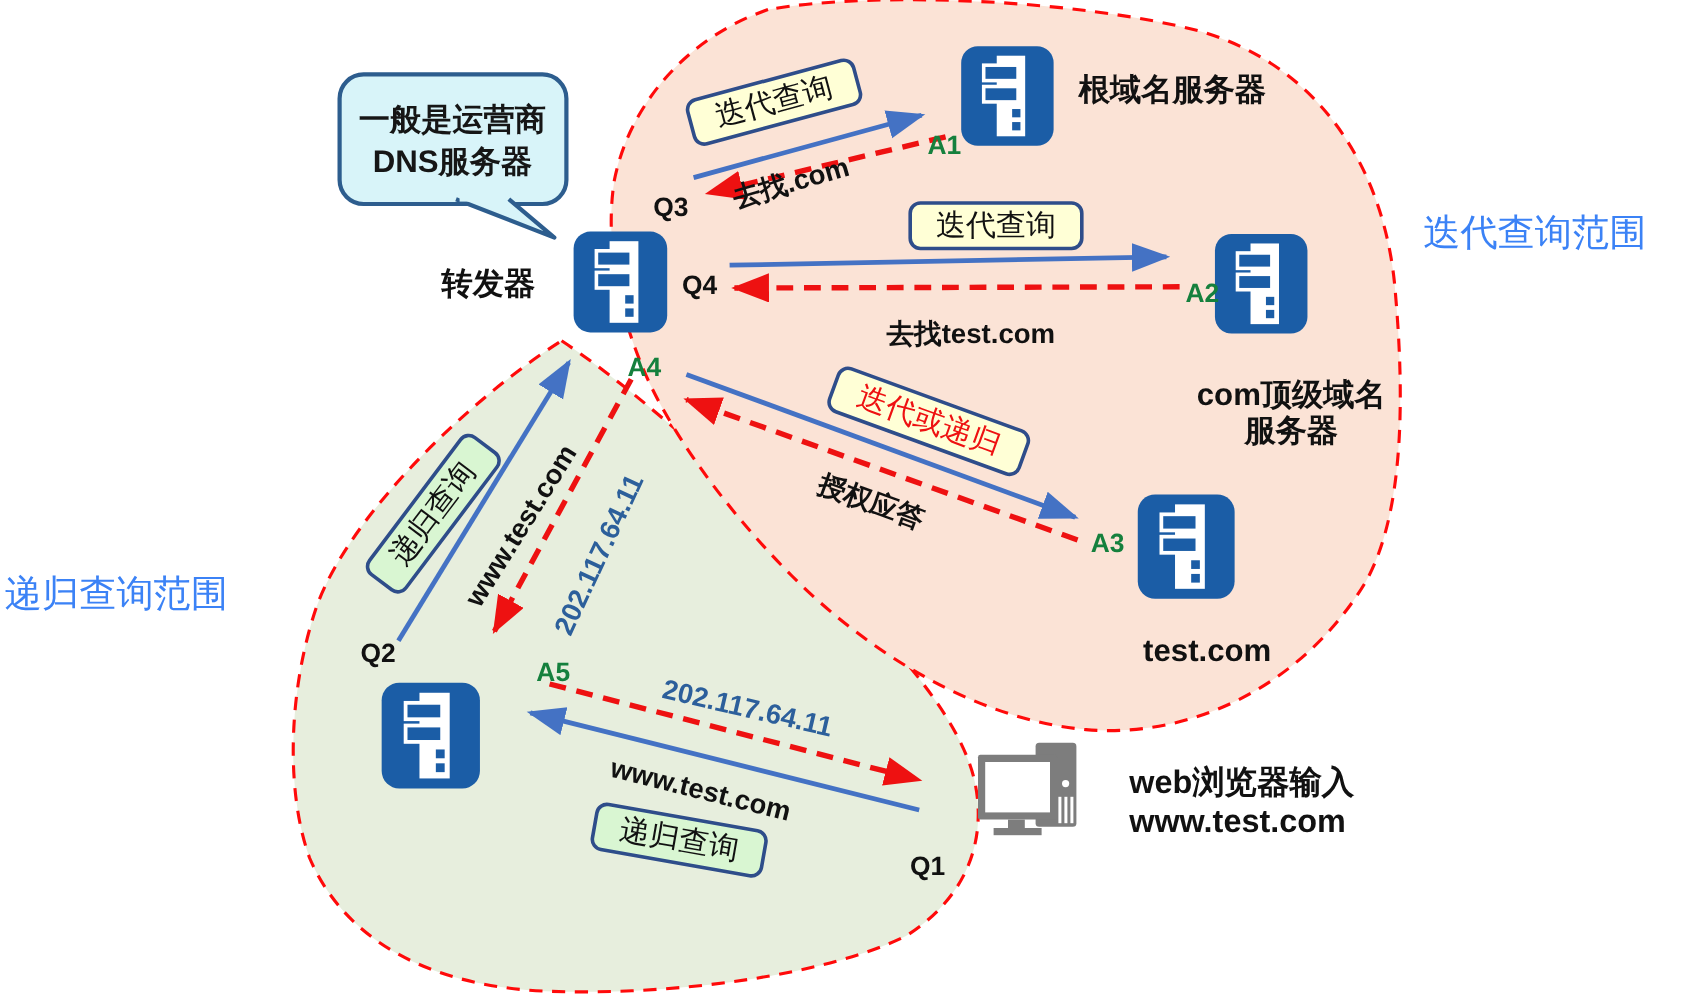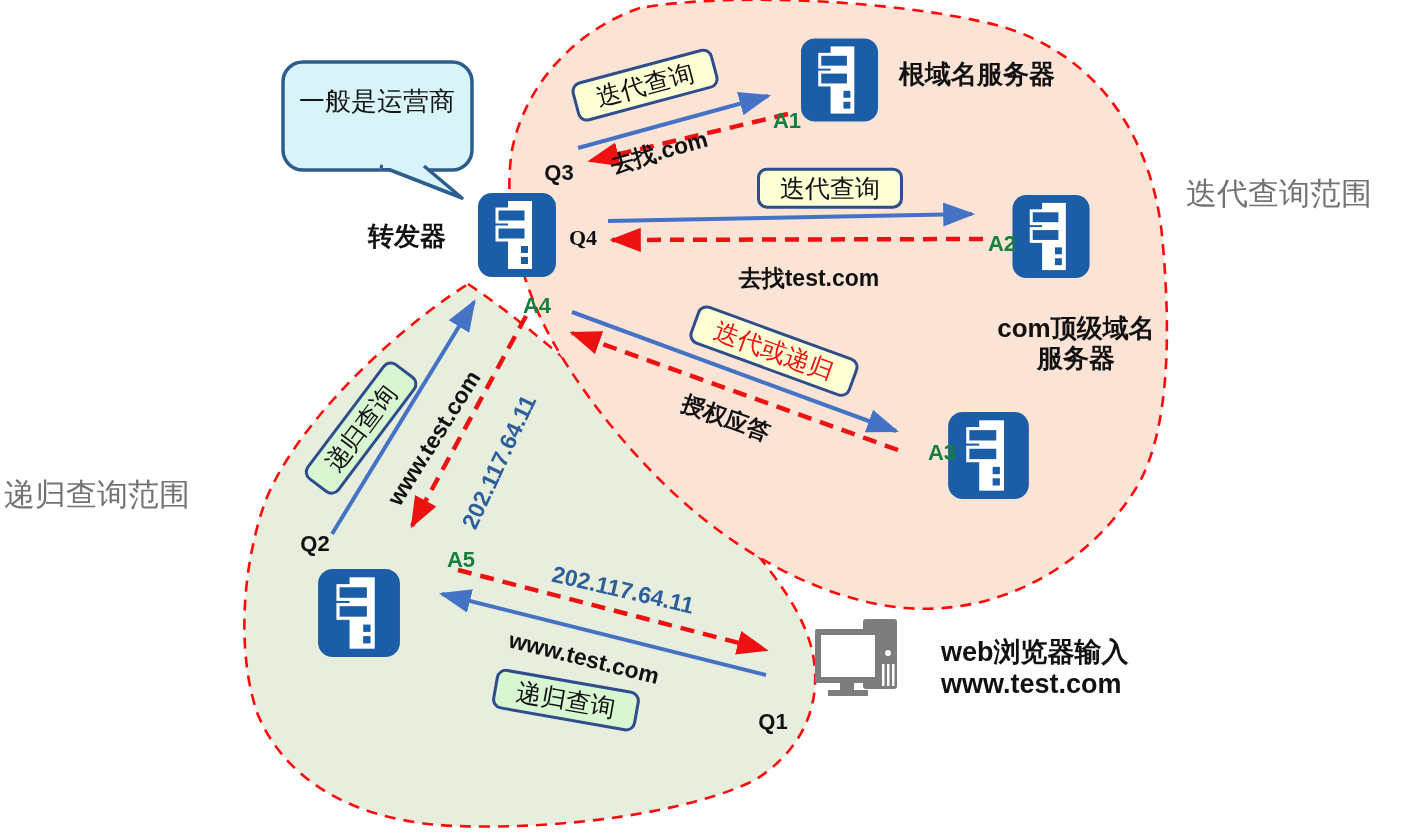--- a/index.html
+++ b/index.html
@@ -6,21 +6,21 @@
   .canvas{position:relative;width:1401px;height:834px;background:#fff;overflow:hidden;
           font-family:"Liberation Sans","DejaVu Sans",sans-serif;}
   .layer{position:absolute;left:0;top:0;width:1401px;height:834px;}
   .lbl{position:absolute;transform:translate(-50%,-50%);white-space:nowrap;
        font-weight:bold;color:#111;line-height:1.15;text-align:center;}
   .tagQ{font-size:22px;font-weight:bold;color:#111;margin-top:18px;}
   .tagA{font-size:22px;font-weight:bold;color:#15803d;}
   .cap{font-size:23px;font-weight:bold;color:#111;}
   .ip{font-size:23px;font-weight:bold;color:#2c5f9b;}
   .node{font-size:26px;font-weight:bold;color:#111;}
-  .region-title{font-size:31px;font-weight:normal;color:#737373;transform:translate(0,-50%);}
+  .region-title{font-size:31px;font-weight:normal;color:#3b82f6;transform:translate(0,-50%);}
   .msgbox{font-size:25px;font-weight:normal;color:#111;border:3px solid #2e4d8a;
           border-radius:10px;padding:3px 20px;background:#ffffd6;}
   .msgbox.green{background:#d9f6d2;}
   .msgbox.redtext{color:#ee1111;}
   .bubble-text{font-size:26px;font-weight:normal;color:#161616;line-height:35px;}
   .browser-lbl{text-align:left;transform:translate(0,-50%);font-size:27px;line-height:32px;margin-left:16px;}
 </style>
 </head>
 <body>
 
@@ -91,31 +91,33 @@
       <rect x="815" y="629" width="66" height="54" rx="2" fill="#7d7d7d"></rect>
       <rect x="821" y="635" width="54" height="42" fill="#ffffff"></rect>
       <rect x="840" y="683" width="14" height="7" fill="#7d7d7d"></rect>
       <rect x="828" y="690" width="40" height="6" fill="#7d7d7d"></rect>
     </g>
   </svg>
 
   <div class="lbl region-title" style="left:1186px;top:194px;">迭代查询范围</div>
   <div class="lbl region-title" style="left:4px;top:495px;">递归查询范围</div>
 
-  <div class="lbl bubble-text" style="left:377px;top:101px;">
+  <div class="lbl bubble-text" style="left:377px;top:117px;font-weight:bold;">
     <div>一般是运营商</div>
+    <div>DNS服务器</div>
   </div>
 
   <div class="lbl node" style="left:407px;top:237px;">转发器</div>
   <div class="lbl node" style="left:977px;top:75px;">根域名服务器</div>
   <div class="lbl node" style="left:1076px;top:344px;">
     <div>com顶级域名</div>
     <div>服务器</div>
   </div>
   <div class="lbl node" style="left:1006px;top:543px;">
+    <div>test.com</div>
   </div>
   <div class="lbl node browser-lbl" style="left:925px;top:668px;">
     <div>web浏览器输入</div>
     <div>www.test.com</div>
   </div>
 
   <div class="lbl msgbox" style="left:645px;top:85px;transform:translate(-50%,-50%) rotate(-15deg);">迭代查询</div>
   <div class="lbl msgbox" style="left:830px;top:188px;">迭代查询</div>
   <div class="lbl msgbox redtext" style="left:774px;top:351px;transform:translate(-50%,-50%) rotate(20deg);">迭代或递归</div>
   <div class="lbl msgbox green" style="left:361px;top:428px;transform:translate(-50%,-50%) rotate(-53deg);">递归查询</div>
@@ -124,21 +126,21 @@
   <div class="lbl cap" style="left:659px;top:152px;transform:translate(-50%,-50%) rotate(-16deg);">去找.com</div>
   <div class="lbl cap" style="left:809px;top:278px;">去找test.com</div>
   <div class="lbl cap" style="left:726px;top:418px;transform:translate(-50%,-50%) rotate(20deg);">授权应答</div>
   <div class="lbl cap" style="left:434px;top:438px;transform:translate(-50%,-50%) rotate(-58deg);">www.test.com</div>
   <div class="lbl ip" style="left:499px;top:462px;transform:translate(-50%,-50%) rotate(-65deg);">202.117.64.11</div>
   <div class="lbl cap" style="left:584px;top:658px;transform:translate(-50%,-50%) rotate(14deg);">www.test.com</div>
   <div class="lbl ip" style="left:623px;top:590px;transform:translate(-50%,-50%) rotate(13deg);">202.117.64.11</div>
 
   <div class="lbl tagQ" style="left:559px;top:155px;">Q3</div>
   <div class="lbl tagA" style="left:787px;top:121px;">A1</div>
-  <div class="lbl tagQ" style="left:583px;top:220px;font-family:Liberation Serif, serif;">Q4</div>
+  <div class="lbl tagQ" style="left:583px;top:220px;">Q4</div>
   <div class="lbl tagA" style="left:1002px;top:244px;">A2</div>
   <div class="lbl tagA" style="left:537px;top:306px;">A4</div>
-  <div class="lbl tagA" style="left:942px;top:453px;">A3</div>
+  <div class="lbl tagA" style="left:923px;top:453px;">A3</div>
   <div class="lbl tagQ" style="left:315px;top:526px;">Q2</div>
   <div class="lbl tagA" style="left:461px;top:560px;">A5</div>
   <div class="lbl tagQ" style="left:773px;top:704px;">Q1</div>
 
 </div>
 
 </body></html>

